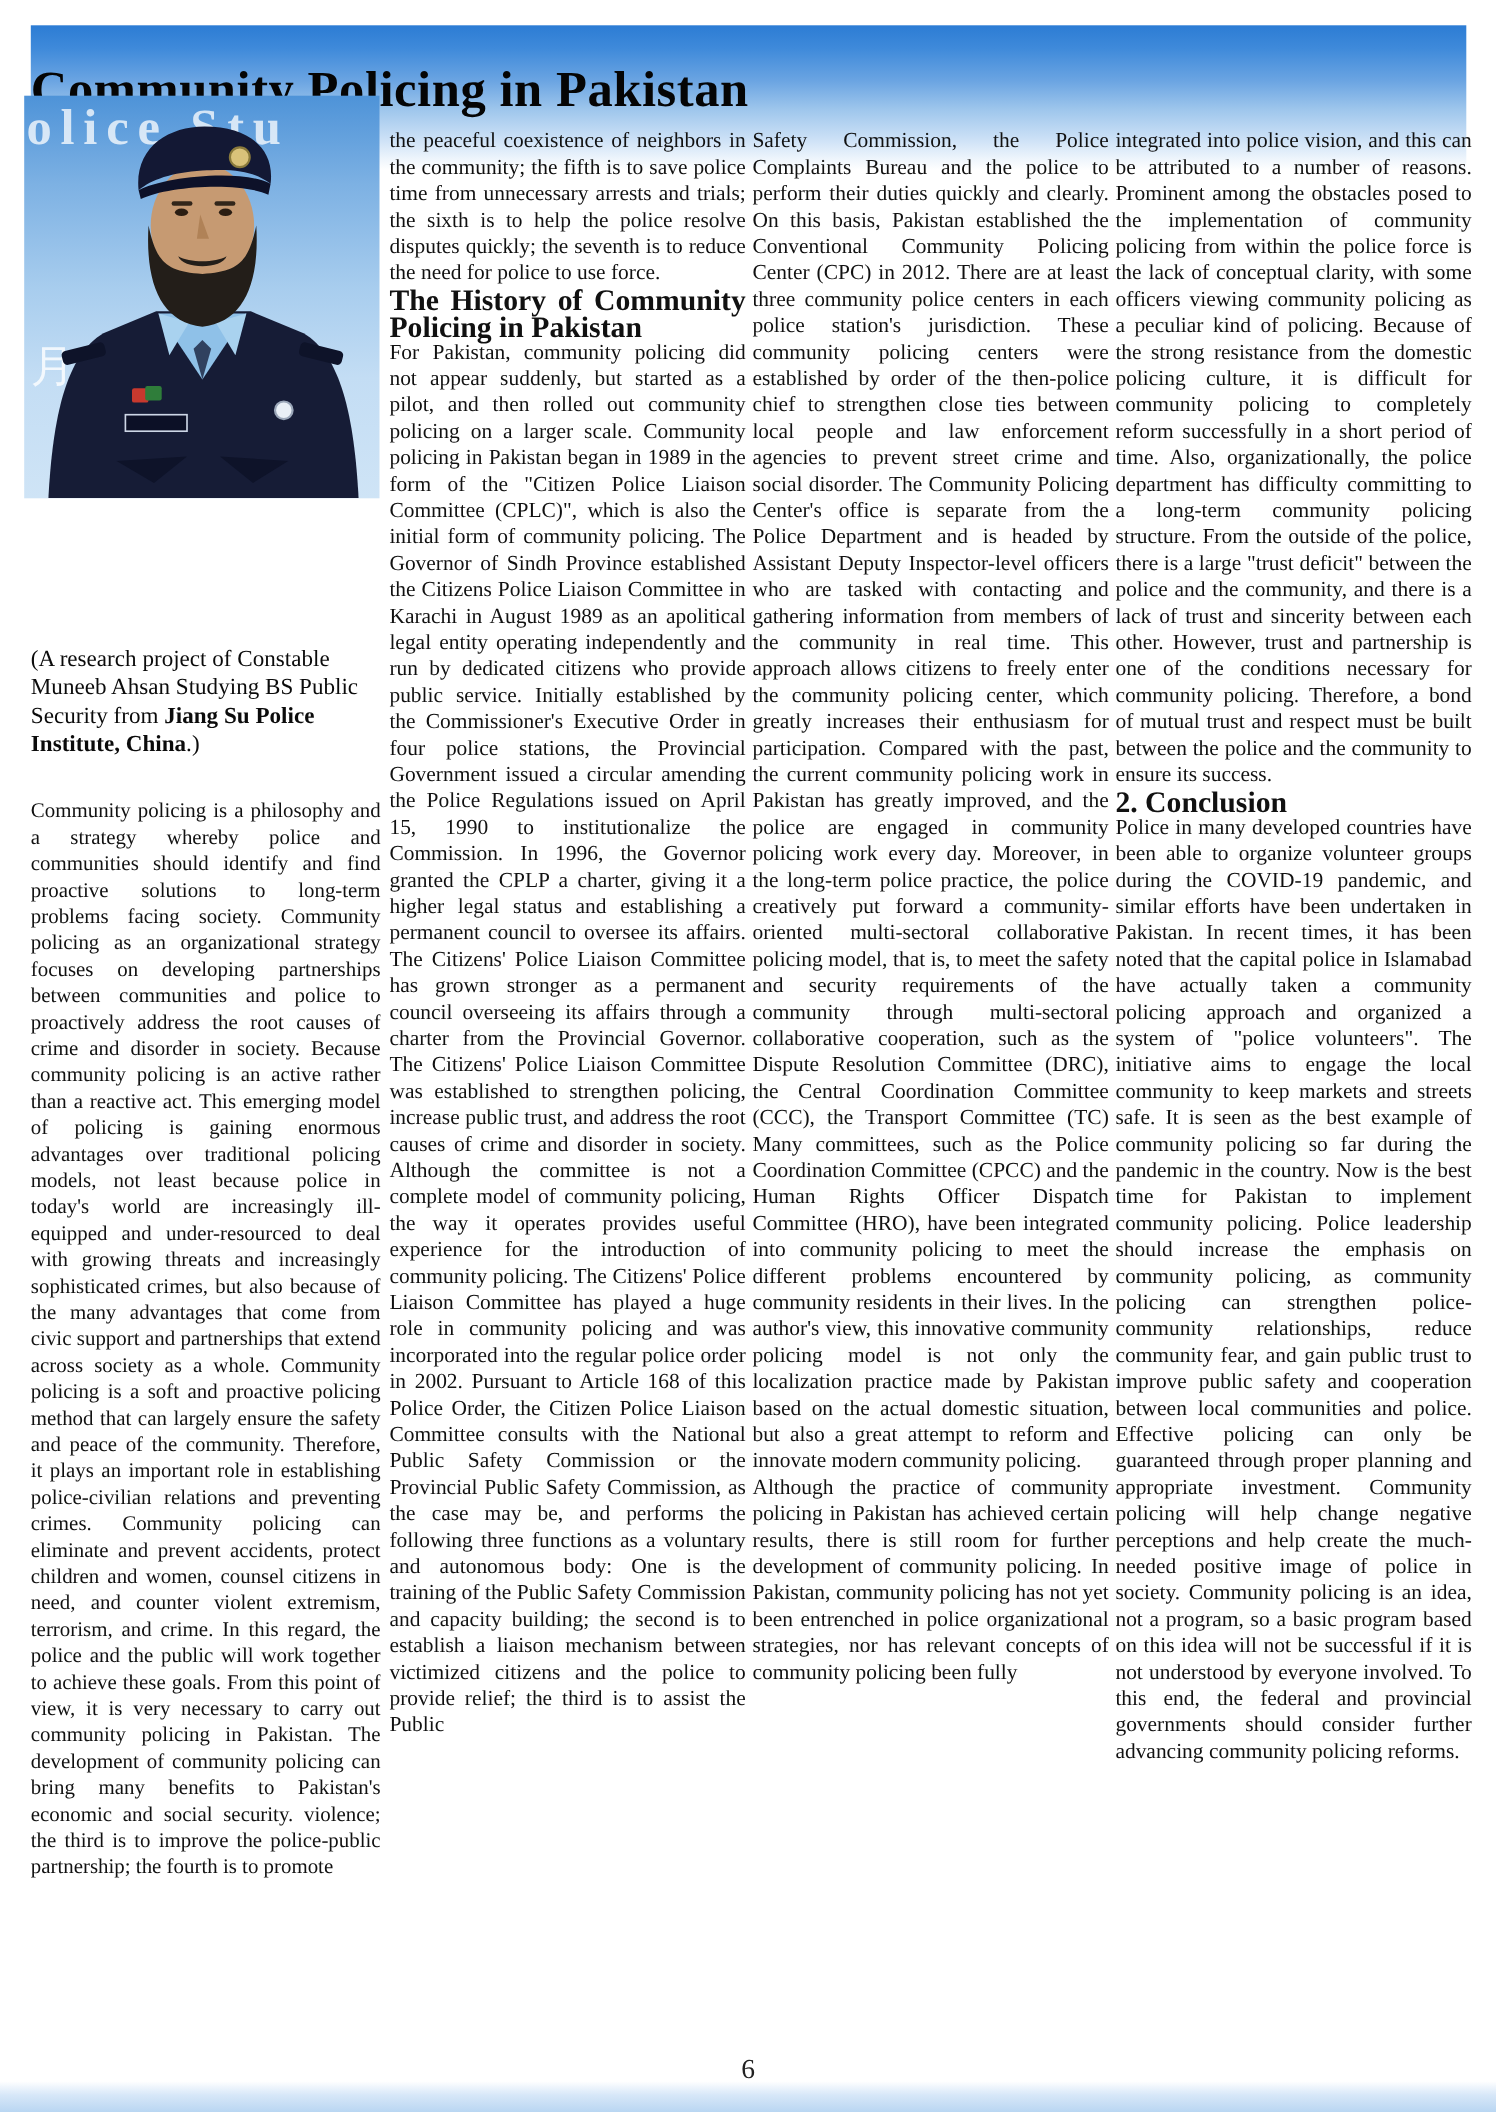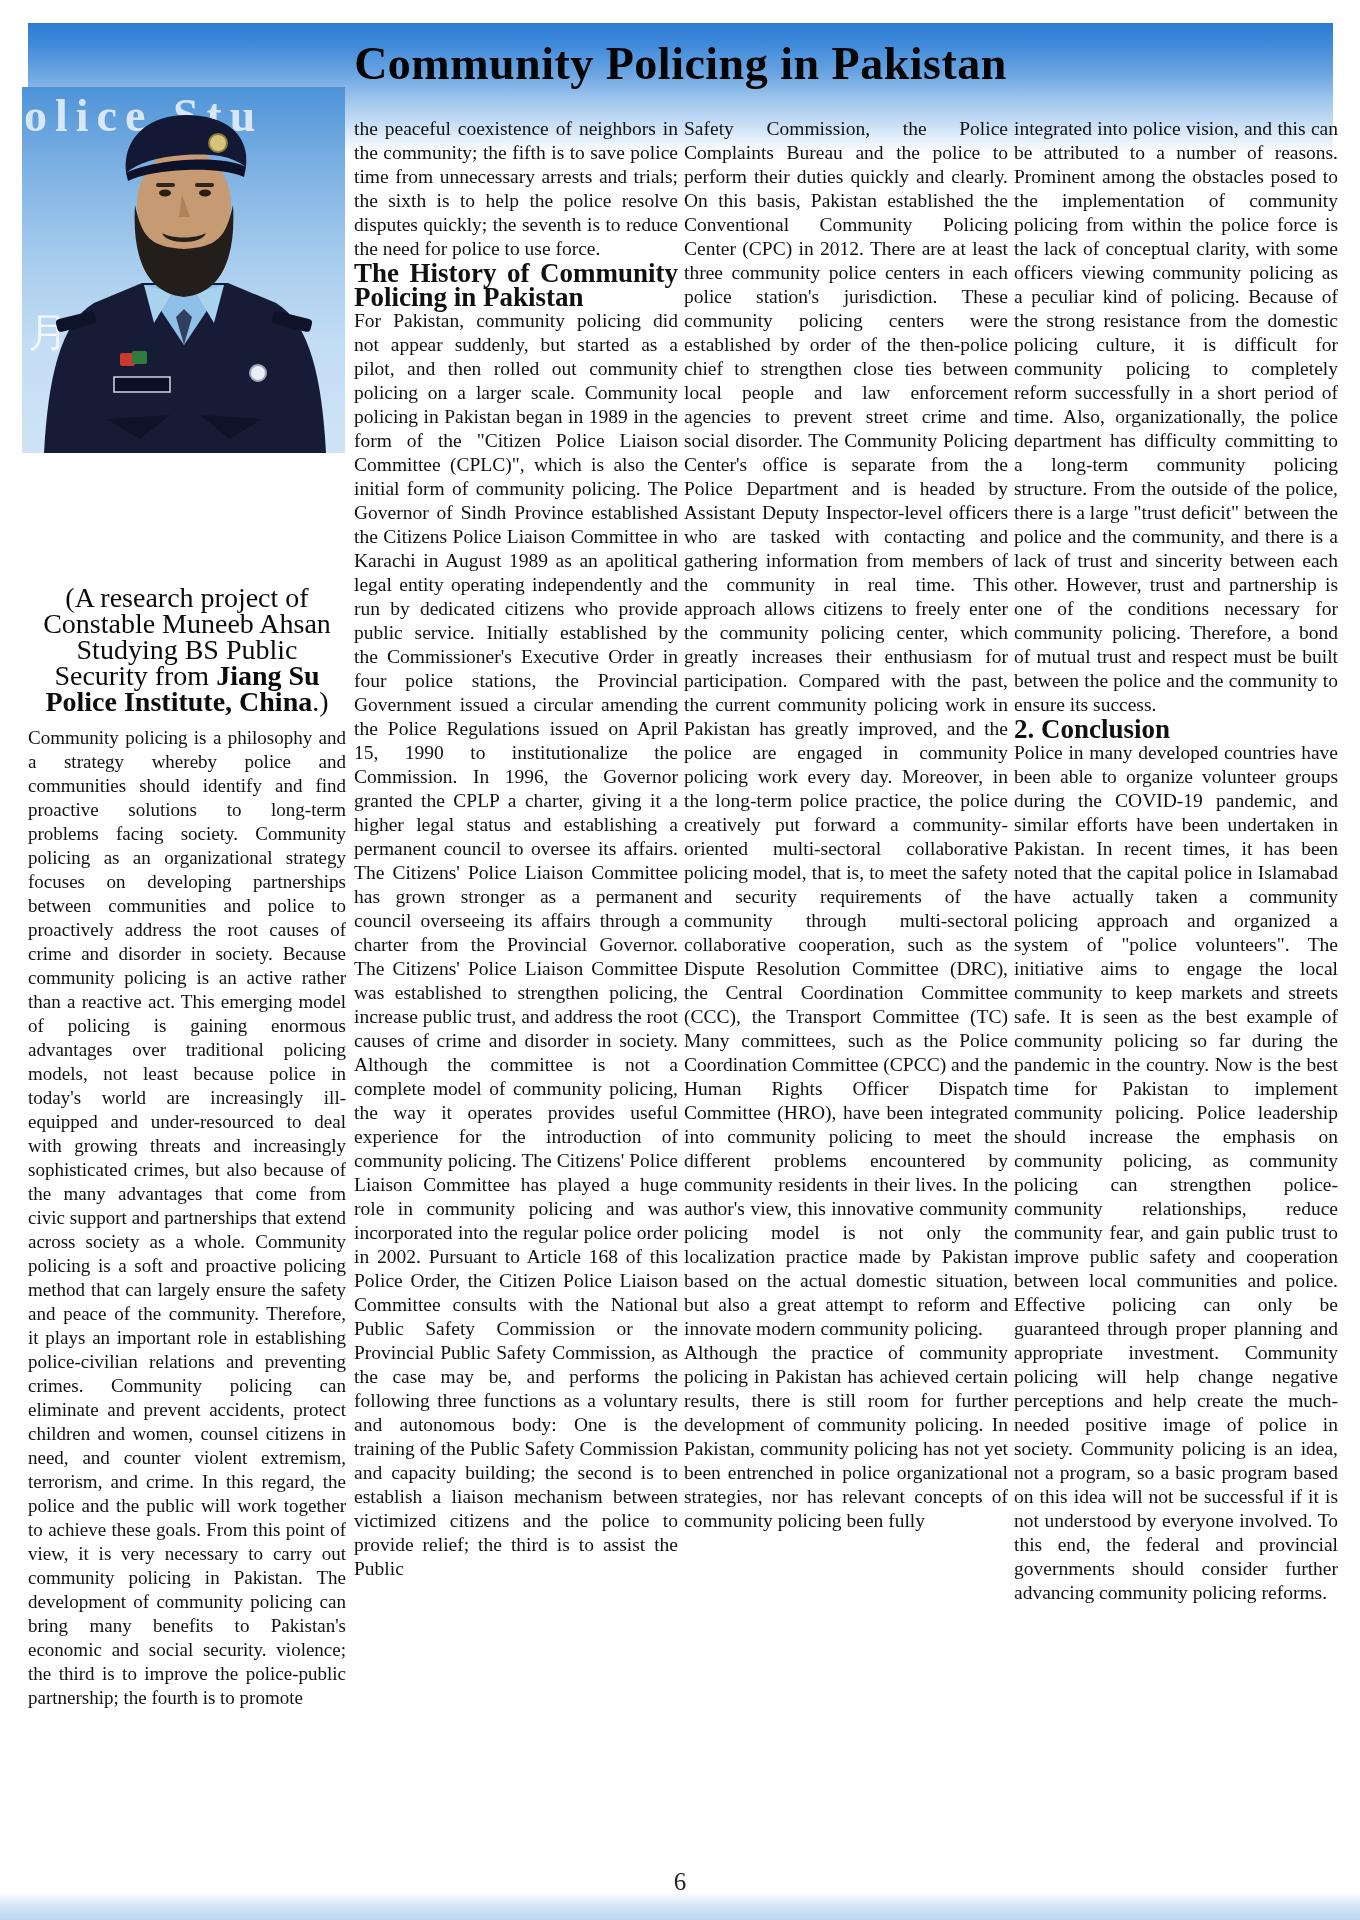--- a/index.html
+++ b/index.html
@@ -1,36 +1,36 @@
 <!DOCTYPE html>
 <html><head>
 <meta charset="utf-8">
 <style>
   html,body{margin:0;padding:0;background:#ffffff;}
   .page{position:relative;width:1360px;height:1920px;background:#ffffff;overflow:hidden;
         font-family:"Liberation Serif",serif;color:#111111;}
   .banner{position:absolute;left:28px;top:23px;width:1305px;height:132px;
         background:linear-gradient(180deg,#2c7cd4 0%,#3f8ada 16%,#6aa4e2 38%,#9ec6ec 58%,#cbe0f6 78%,#eef5fc 92%,#ffffff 100%);}
-  .title{margin:0;padding-top:14px;text-align:center;font-size:46px;font-weight:700;color:#050505;letter-spacing:0.5px;}
+  .title{margin:0;padding-top:31px;text-align:left;font-size:46px;font-weight:700;color:#050505;letter-spacing:0.5px;}
   .photo{position:absolute;left:22px;top:87px;width:323px;height:366px;overflow:hidden;
         background:linear-gradient(180deg,#4e93d8 0%,#7db1e3 22%,#a8cdee 48%,#c3ddf4 70%,#cfe4f6 100%);}
   .photo .wm1{position:absolute;left:2px;top:2px;width:480px;font-weight:700;font-size:46px;color:rgba(255,255,255,0.75);
         letter-spacing:8px;white-space:nowrap;}
   .photo .wm2{position:absolute;left:6px;top:218px;font-size:40px;color:rgba(255,255,255,0.8);}
   .photo svg{position:absolute;left:0;top:0;}
   .col{position:absolute;top:79px;height:1800px;overflow:hidden;margin-top:38px;}
   .col p{margin:0;text-align:justify;font-size:19.5px;line-height:24px;}
   .col p.subhead{font-weight:700;font-size:27px;}
   .col2{left:354px;width:324px;}
   .col3{left:684px;width:324px;}
   .col4{left:1014px;width:324px;}
   .c1-head{position:absolute;left:28px;top:458px;width:318px;margin:0;
         font-size:31px;line-height:38px;font-weight:700;color:#13134f;}
   .c1-attr{position:absolute;left:28px;top:585px;width:318px;margin:0;
-        font-size:28px;line-height:26px;text-align:center;color:#0b0b0b;}
+        font-size:21px;line-height:26px;text-align:left;color:#0b0b0b;}
   .c1-body{position:absolute;left:28px;top:726px;width:318px;height:1158px;margin:0;overflow:hidden;
         text-align:justify;font-size:19px;line-height:24px;}
   .pagenum{position:absolute;left:0;right:0;top:1868px;text-align:center;font-size:25px;color:#222;}
   .bottombar{position:absolute;left:0;top:1892px;width:1360px;height:28px;
         background:linear-gradient(180deg,#ffffff 0%,#d7e7f8 45%,#b9d6f2 100%);}
 </style>
 </head>
 <body>
 
 <div class="page">

